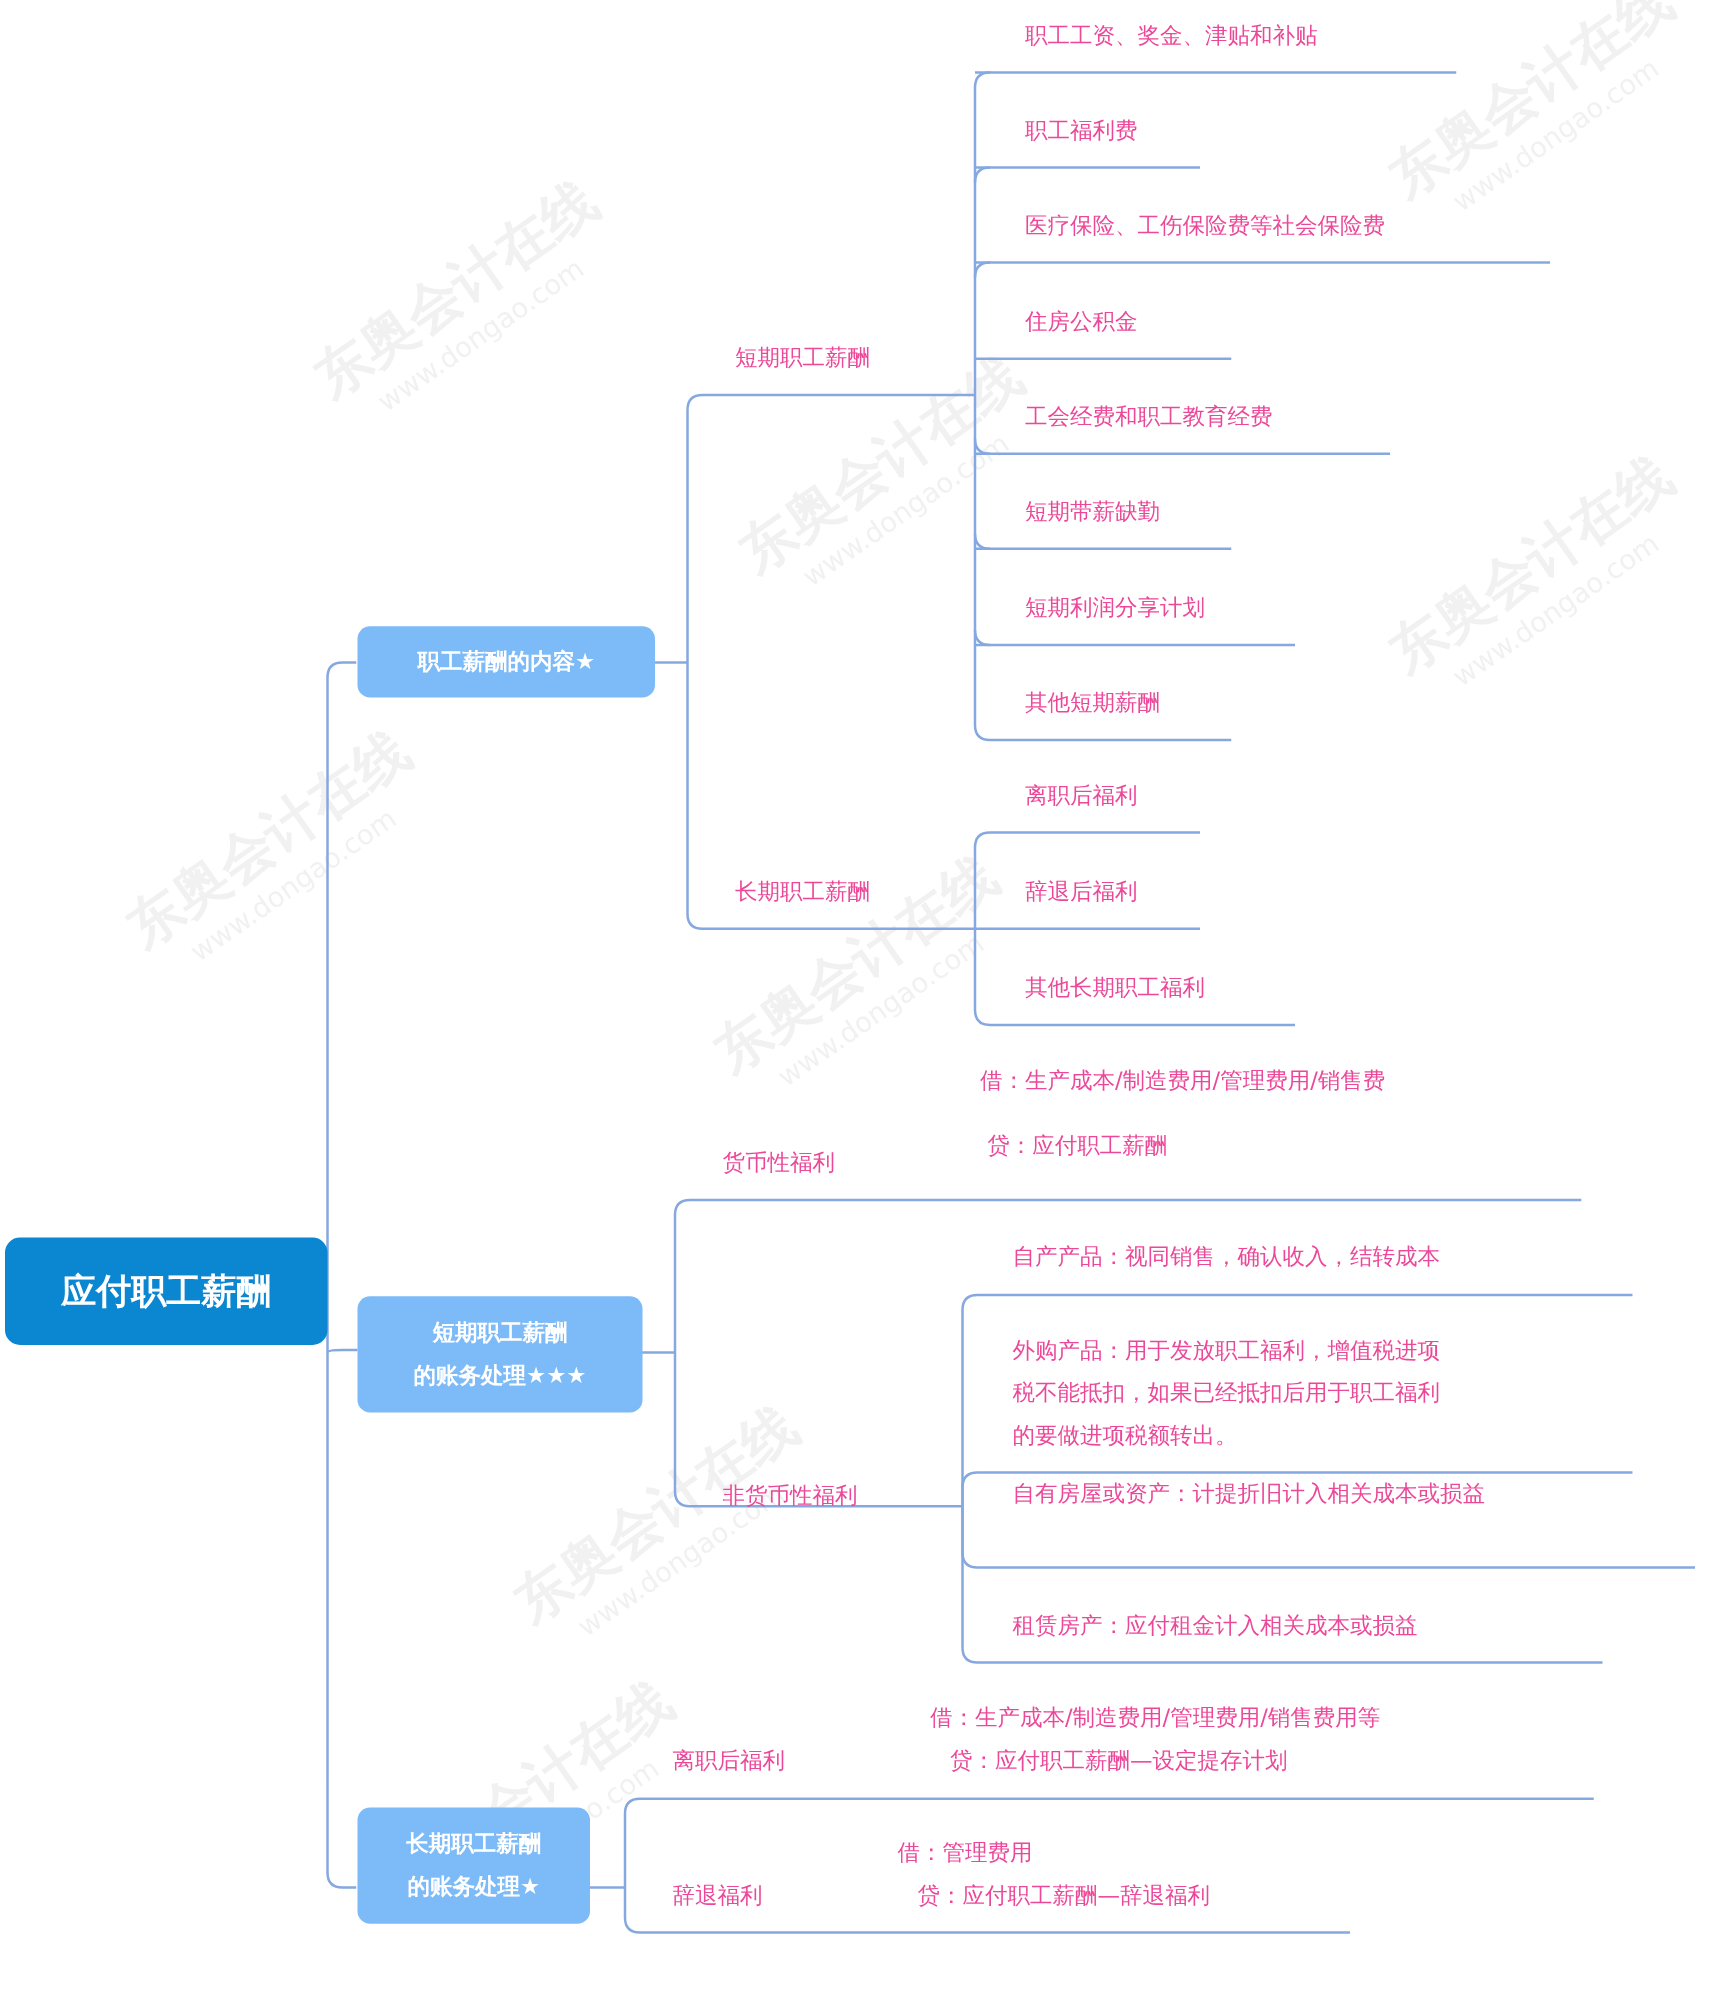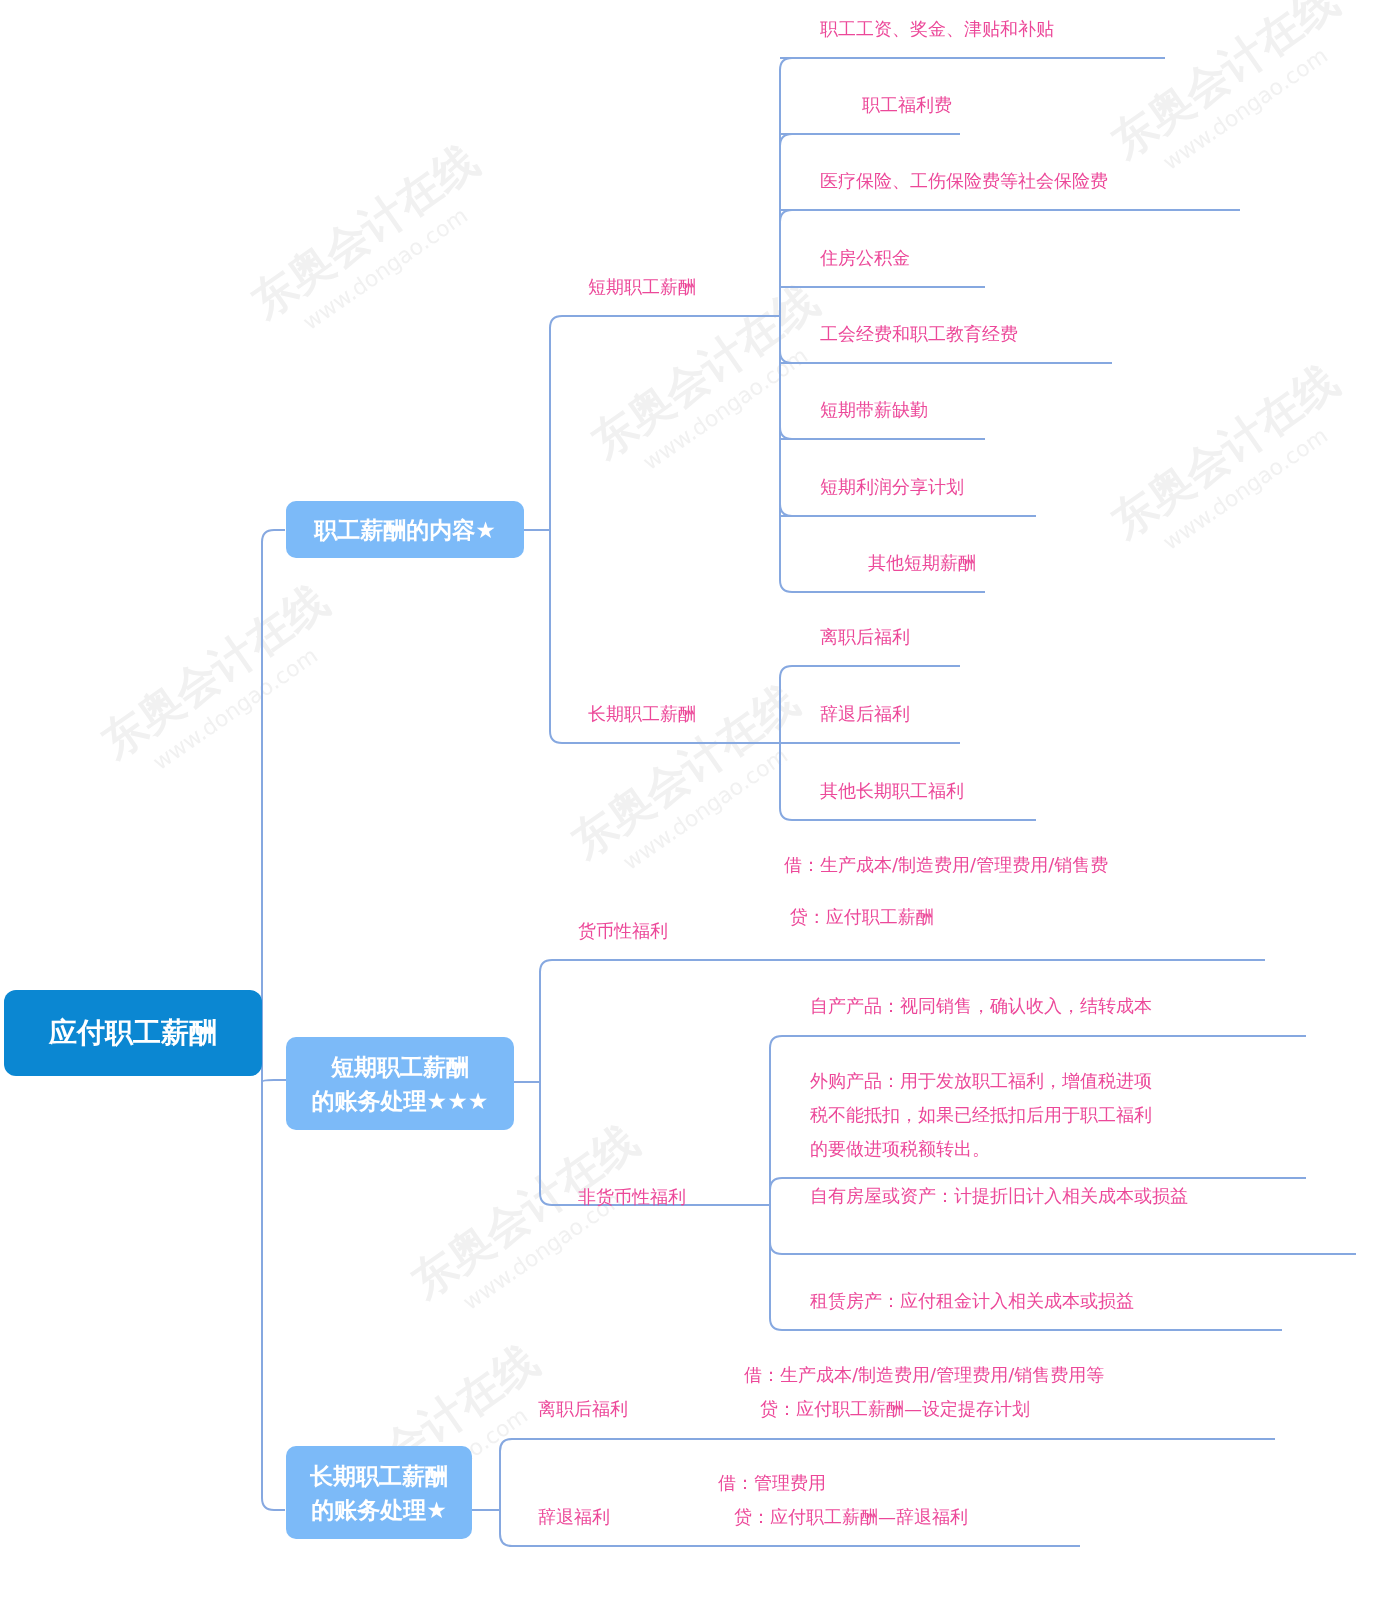--- a/index.html
+++ b/index.html
@@ -7,21 +7,21 @@
          font-family: "DejaVu Sans", "Liberation Sans", sans-serif; }
   .wm { position: absolute; color: #f1f1f1; font-weight: bold; transform: rotate(-35deg);
         font-size: 44px; white-space: nowrap; pointer-events: none; user-select: none; }
   .wm small { display: block; font-size: 22px; font-weight: normal; margin-left: 30px; }
   svg.lines { position: absolute; left: 0; top: 0; }
   .node { position: absolute; color: #ec4899; font-size: 18px; line-height: 34px; white-space: nowrap; }
   .root { position: absolute; left: 4px; top: 990px; width: 258px; height: 86px;
           background: #0b87d2; border-radius: 12px; color: #fff; font-weight: bold; font-size: 28px;
           display: flex; align-items: center; justify-content: center; }
   .topic { position: absolute; background: #7cbaf8; border-radius: 10px; color: #fff;
-           font-weight: bold; font-size: 23px; line-height: 34px; text-align: center;
+           font-weight: bold; font-size: 18px; line-height: 34px; text-align: center;
            display: flex; align-items: center; justify-content: center; }
   .multi { white-space: normal; }
 </style>
 </head>
 <body>
 
 <div class="wm" style="left:240px;top:200px;"><span>东奥会计在线</span><small>www.dongao.com</small></div>
 <div class="wm" style="left:580px;top:340px;"><span>东奥会计在线</span><small>www.dongao.com</small></div>
 <div class="wm" style="left:1100px;top:40px;"><span>东奥会计在线</span><small>www.dongao.com</small></div>
 <div class="wm" style="left:1100px;top:420px;"><span>东奥会计在线</span><small>www.dongao.com</small></div>
@@ -73,27 +73,27 @@
 
 <div class="root">应付职工薪酬</div>
 
 <div class="topic" style="left:286px;top:501px;width:238px;height:57px;">
   <span>职工薪酬的内容★</span>
 </div>
 <div class="node" style="left:588px;top:270px;">短期职工薪酬</div>
 <div class="node" style="left:588px;top:697px;">长期职工薪酬</div>
 
 <div class="node" style="left:820px;top:12px;">职工工资、奖金、津贴和补贴</div>
-<div class="node" style="left:820px;top:88px;margin-left:42px;">职工福利费</div>
+<div class="node" style="left:820px;top:88px;">职工福利费</div>
 <div class="node" style="left:820px;top:164px;">医疗保险、工伤保险费等社会保险费</div>
 <div class="node" style="left:820px;top:241px;">住房公积金</div>
 <div class="node" style="left:820px;top:317px;">工会经费和职工教育经费</div>
 <div class="node" style="left:820px;top:393px;">短期带薪缺勤</div>
 <div class="node" style="left:820px;top:470px;">短期利润分享计划</div>
-<div class="node" style="left:868px;top:546px;">其他短期薪酬</div>
+<div class="node" style="left:820px;top:546px;">其他短期薪酬</div>
 
 <div class="node" style="left:820px;top:620px;">离职后福利</div>
 <div class="node" style="left:820px;top:697px;">辞退后福利</div>
 <div class="node" style="left:820px;top:774px;">其他长期职工福利</div>
 
 <div class="topic multi" style="left:286px;top:1037px;width:228px;height:93px;flex-direction:column;">
   <span>短期职工薪酬</span>
   <span>的账务处理★★★</span>
 </div>
 <div class="node" style="left:578px;top:914px;">货币性福利</div>

